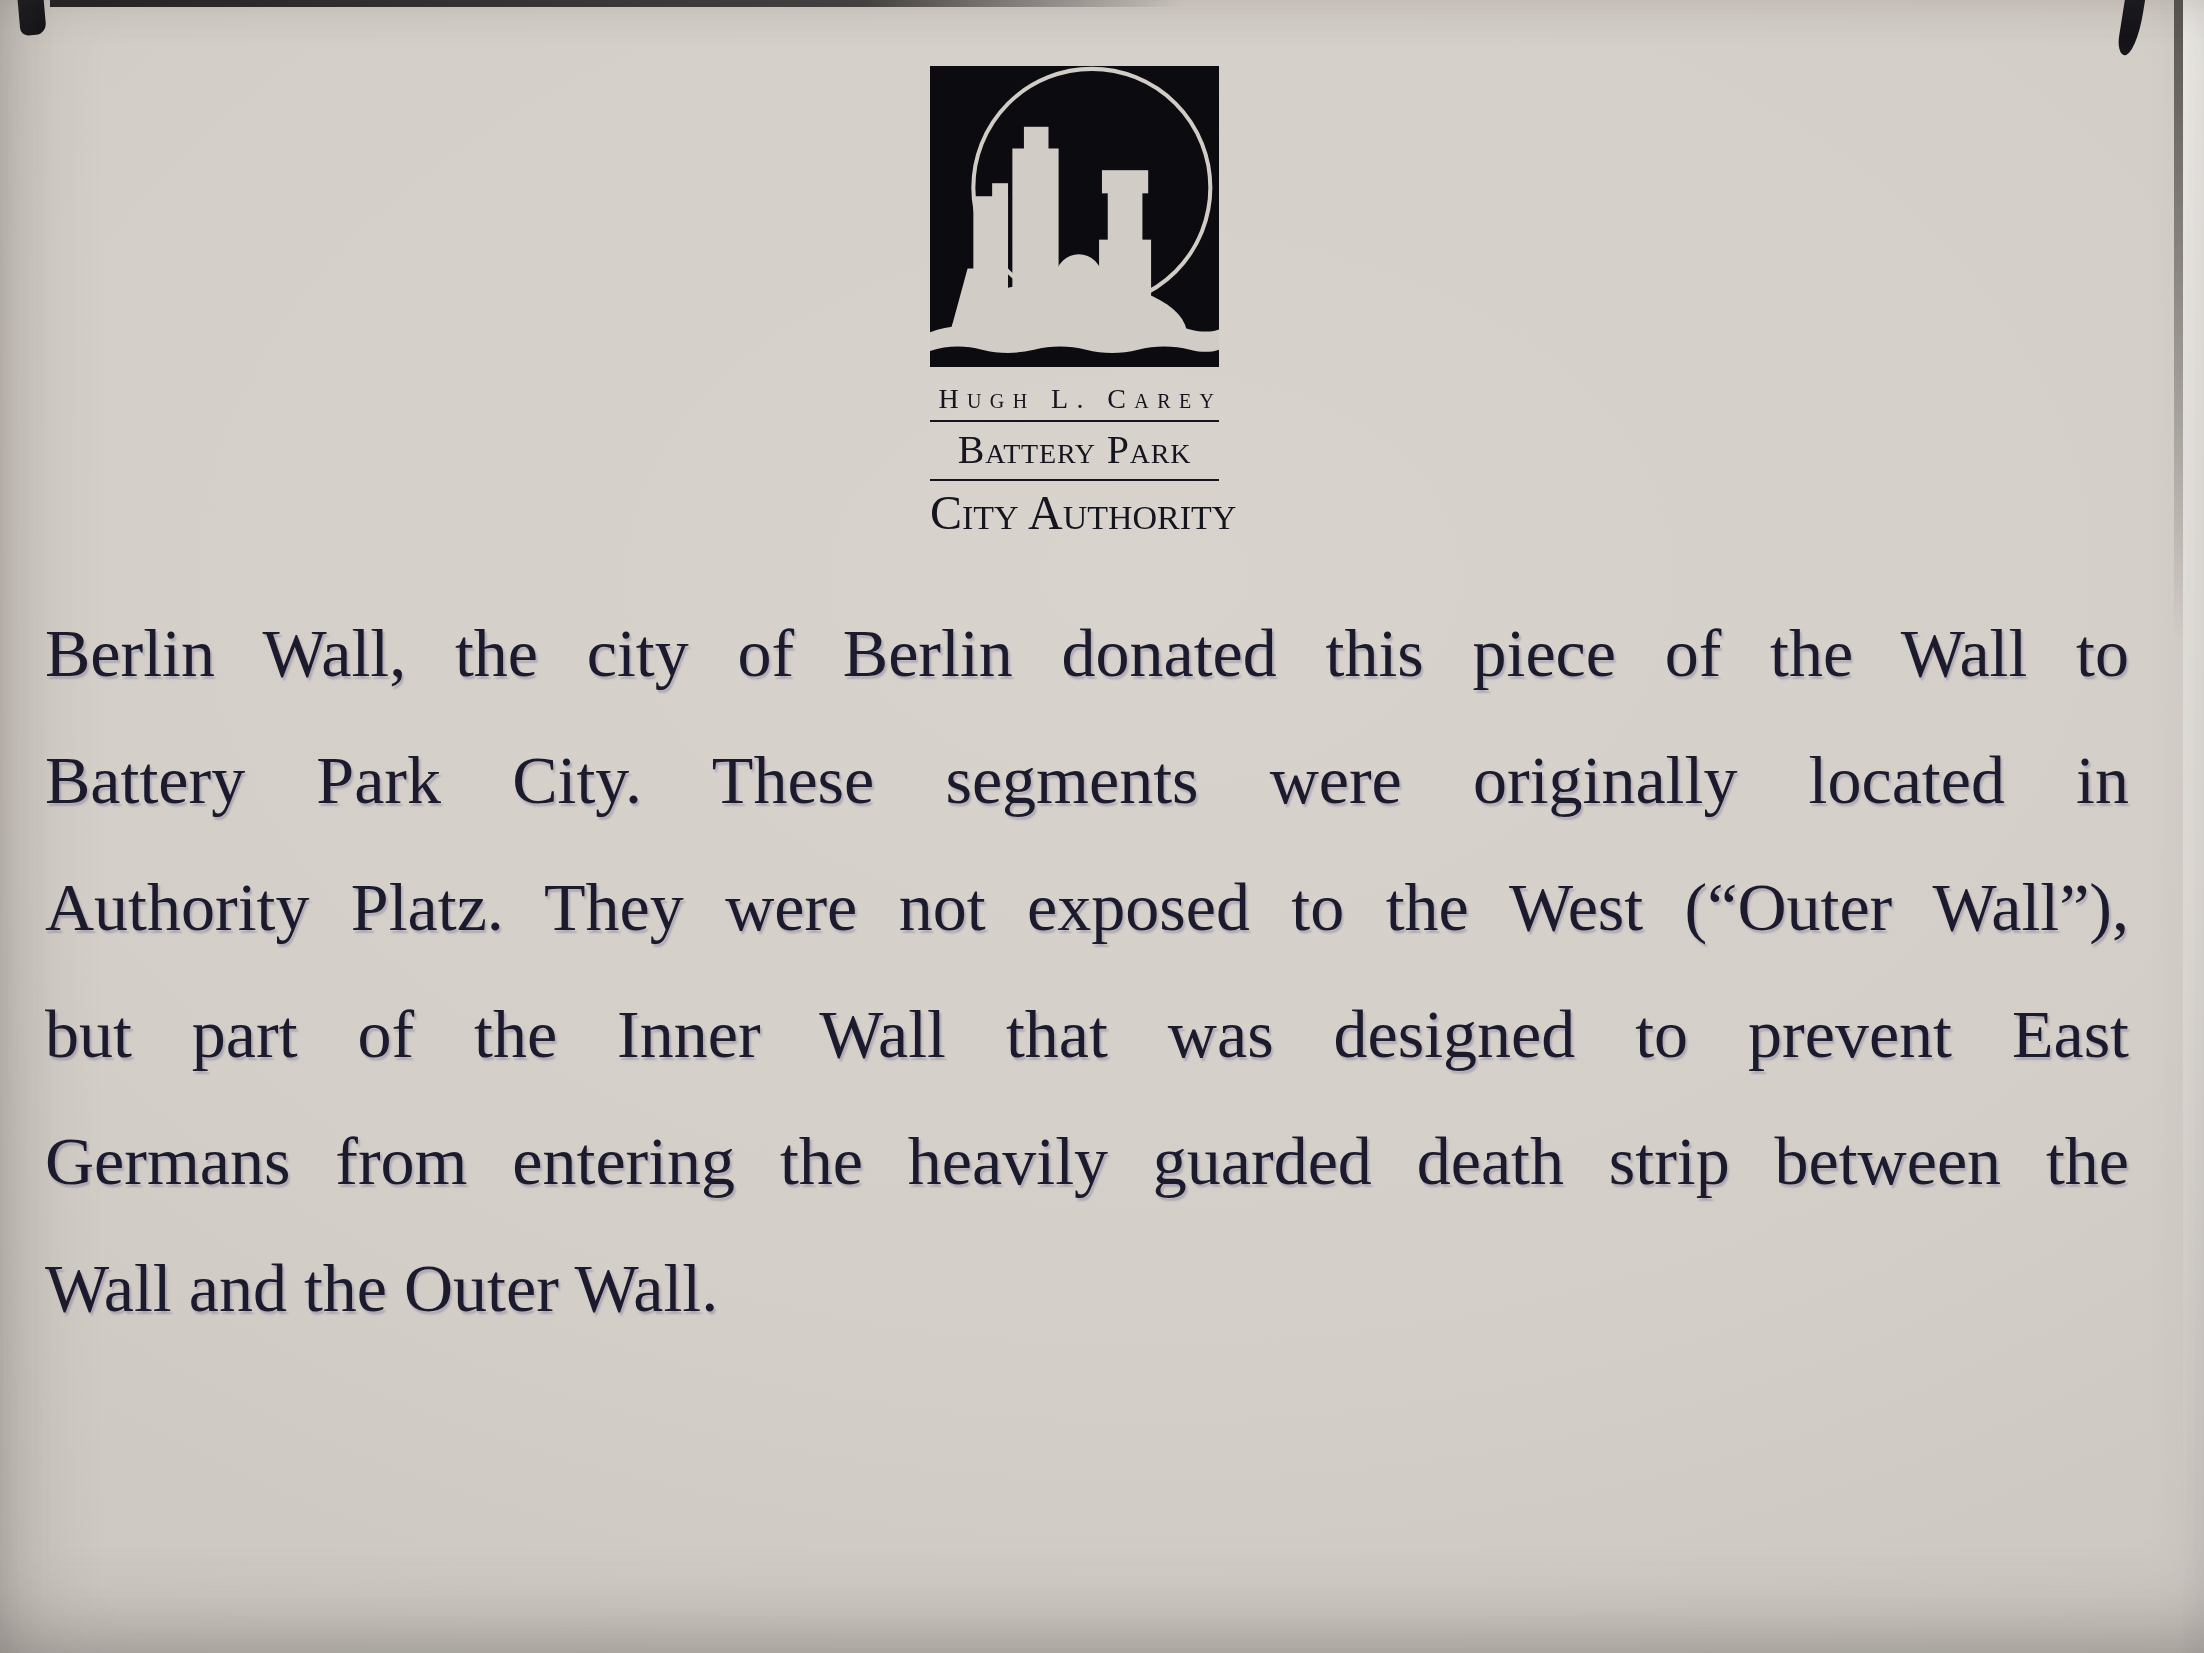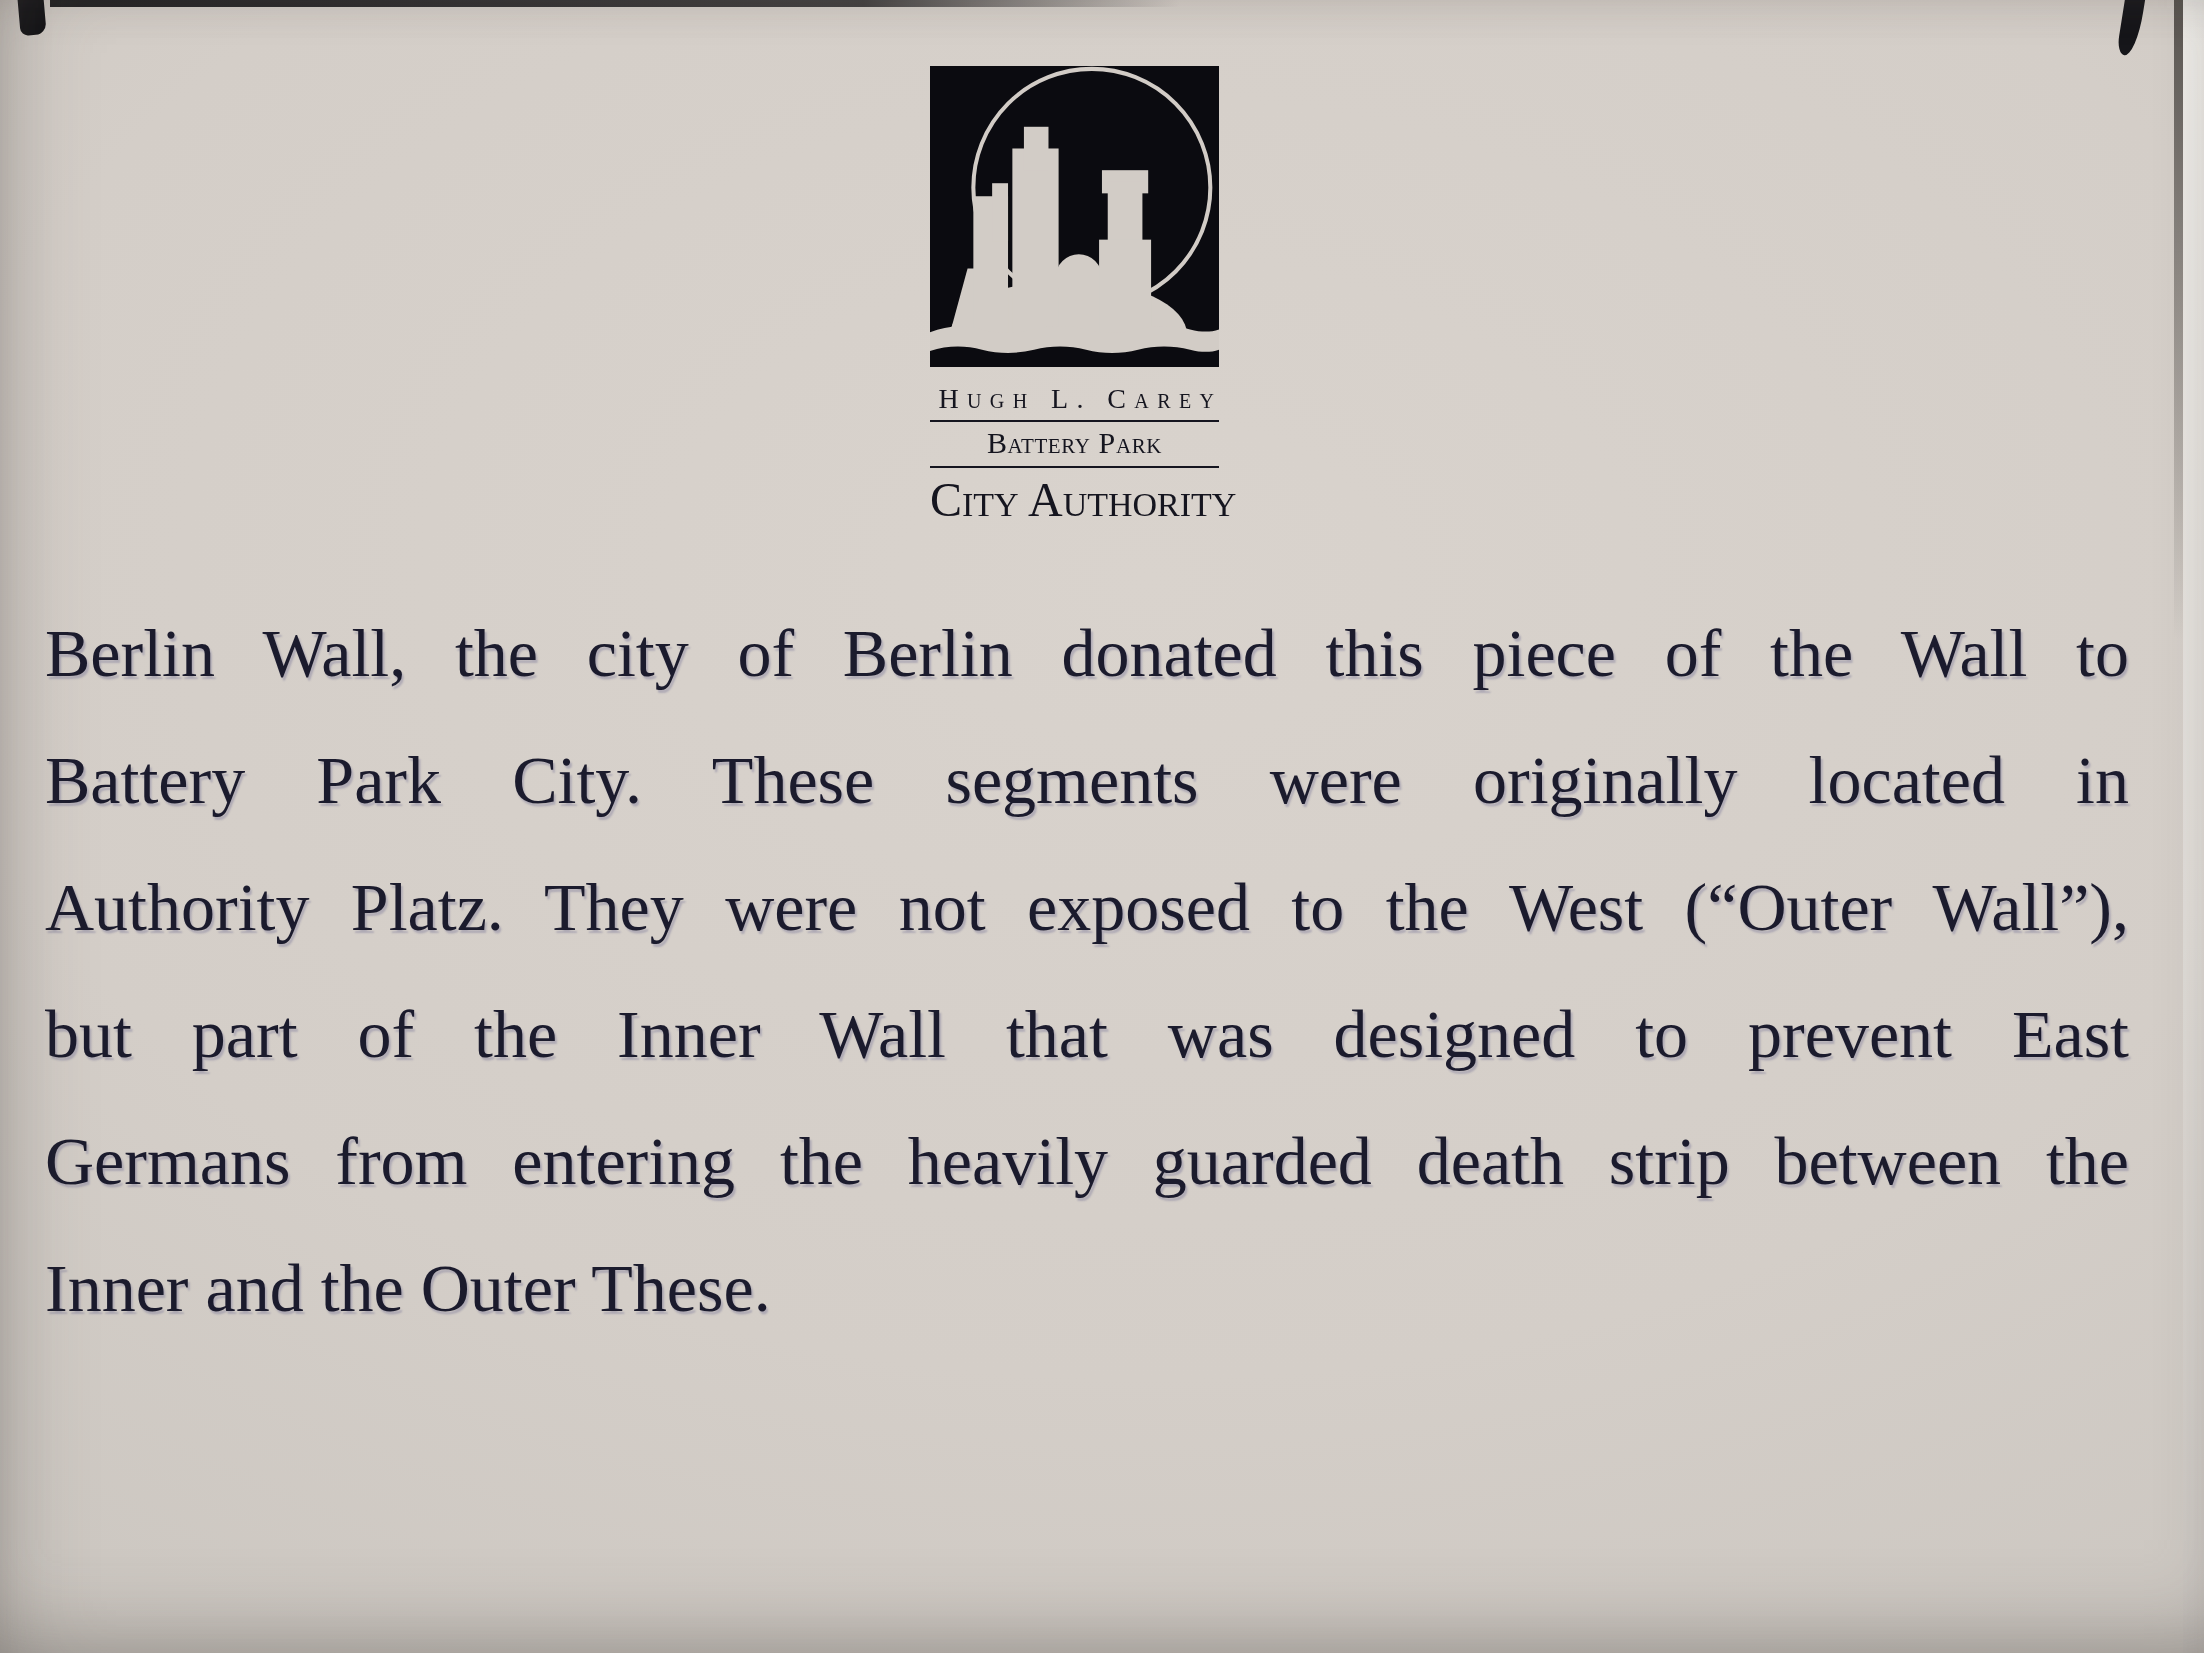--- a/index.html
+++ b/index.html
@@ -74,21 +74,21 @@
   .logo-l1 {
     margin-top: 15.5px;
     font-size: 28px;
     font-variant: small-caps;
     letter-spacing: 0.30em;
     text-indent: 0.30em;
     white-space: nowrap;
   }
   .logo-rule { height: 1.9px; background: #15151f; margin: 5.8px 0 3.9px; }
   .logo-l2 {
-    font-size: 30px;
+    font-size: 40px;
     font-variant: small-caps;
     letter-spacing: 0.02em;
     white-space: nowrap;
   }
   .logo-l3 {
     font-size: 48px;
     font-variant: small-caps;
     white-space: nowrap;
   }
   .body-text {
@@ -144,18 +144,18 @@
     <div class="logo-rule"></div>
     <div class="logo-l3">City Authority</div>
   </div>
 
   <div class="body-text">
     <div class="tline">Berlin Wall, the city of Berlin donated this piece of the Wall to</div>
     <div class="tline">Battery Park City. These segments were originally located in</div>
     <div class="tline">Authority Platz. They were not exposed to the West (“Outer Wall”),</div>
     <div class="tline">but part of the Inner Wall that was designed to prevent East</div>
     <div class="tline">Germans from entering the heavily guarded death strip between the</div>
-    <div class="tline last">Inner and the Outer These.</div>
+    <div class="tline last">Wall and the Outer Wall.</div>
   </div>
 
   <div class="vignette"></div>
 </div>
 
 
 </body></html>

